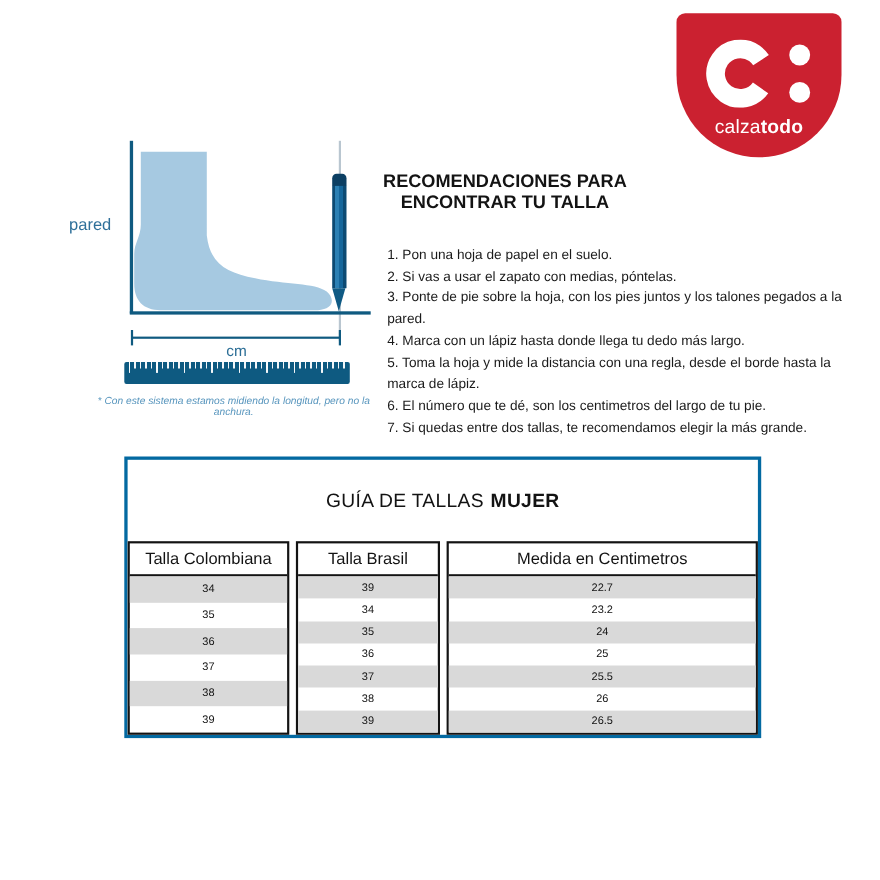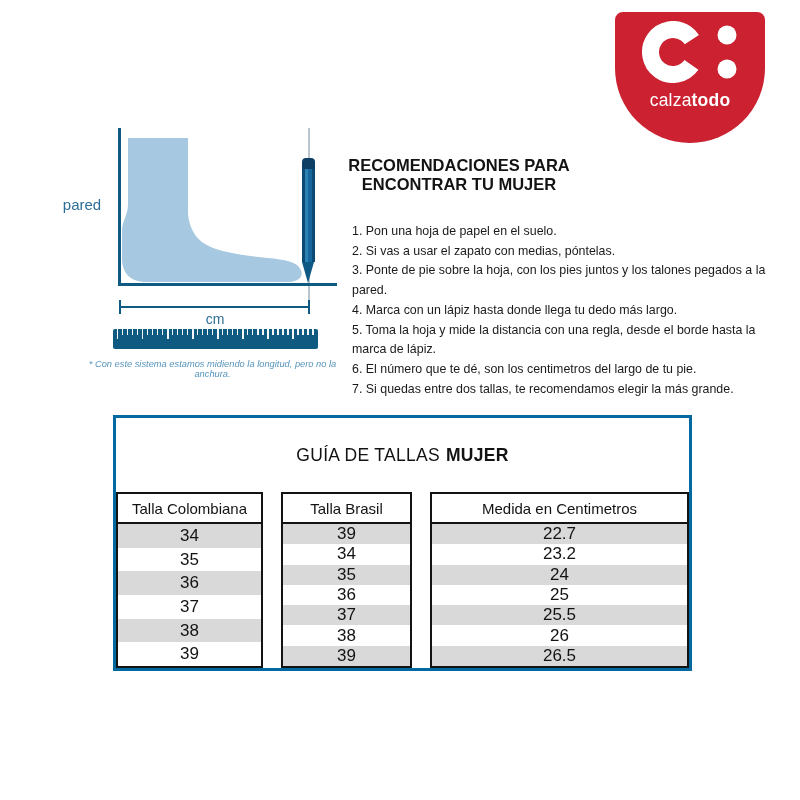--- a/index.html
+++ b/index.html
@@ -7,21 +7,21 @@
     position:relative; width:800px; height:800px; background:#ffffff;
     font-family:"Liberation Sans", sans-serif; overflow:hidden; color:#131313;
   }
   .abs { position:absolute; }
 
   
   .logo {
     left:615px; top:12px; width:150px; height:131px;
     background:#CB2130; border-radius:8px 8px 76px 76px;
     display:flex; flex-direction:column; align-items:center;
-    padding-top:9px; box-sizing:border-box;
+    padding-top:24px; box-sizing:border-box;
   }
   .cmark { width:98px; height:62px; display:block; }
   .cring { fill:none; stroke:#ffffff; stroke-width:17; }
   .cdot  { fill:#ffffff; }
   .wordmark { color:#ffffff; font-size:17.5px; margin-top:7px; letter-spacing:.2px; }
   .wordmark .bold { font-weight:700; }
 
   
   .wall   { left:118px; top:128px; width:3px;  height:157px; background:#0F5A80; }
   .floor  { left:118px; top:283px; width:219px; height:3px;  background:#0F5A80; }
@@ -53,26 +53,26 @@
   .steps p { margin:0; }
 
   
   .size-table { left:113px; top:415px; width:579px; height:256px;
     border:3px solid #0369a1; box-sizing:border-box; background:#fff;
     display:flex; flex-direction:column; }
   .tbl-title { height:74px; flex:0 0 auto; display:flex; align-items:center; justify-content:center;
     font-size:17.5px; letter-spacing:.3px; }
   .tbl-title .reg  { font-weight:400; margin-right:6px; }
   .tbl-title .bold { font-weight:700; }
-  .tbl-cols { flex:1; display:flex; gap:18px; }
+  .tbl-cols { flex:1; display:flex; gap:6px; }
   .col-block { border:2.5px solid #131313; box-sizing:border-box; display:flex; flex-direction:column; background:#fff; }
   .cb1 { width:147px; } .cb2 { width:131px; } .cb3 { flex:1; }
   .col-head { height:28px; flex:0 0 auto; border-bottom:2.5px solid #131313;
     display:flex; align-items:center; justify-content:center; font-size:15px; }
-  .cell { flex:1; display:flex; align-items:center; justify-content:center; font-size:17px; }
+  .cell { flex:1; display:flex; align-items:center; justify-content:center; font-size:10px; }
   .col-block > div:nth-child(even) { background:#D9D9D9; }
 </style>
 </head>
 <body>
 
 <div class="canvas">
 
   <div class="abs logo">
     <svg class="cmark" viewBox="0 0 96 62" aria-hidden="true">
       <circle class="cring" cx="31" cy="31" r="22.5" stroke-dasharray="113.9 27.5" transform="rotate(35 31 31)"></circle>
@@ -99,21 +99,21 @@
   <div class="abs mtick-r"></div>
   <div class="abs cm-label">cm</div>
   <div class="abs ruler">
     <div class="ruler-ticks-small"></div>
     <div class="ruler-ticks-long"></div>
   </div>
   <div class="abs footnote">* Con este sistema estamos midiendo la longitud, pero no la anchura.</div>
 
   <div class="abs rec-title">
     <div>RECOMENDACIONES PARA</div>
-    <div>ENCONTRAR TU MUJER</div>
+    <div>ENCONTRAR TU TALLA</div>
   </div>
   <div class="abs steps">
     <p>1. Pon una hoja de papel en el suelo.</p>
     <p>2. Si vas a usar el zapato con medias, póntelas.</p>
     <p>3. Ponte de pie sobre la hoja, con los pies juntos y los talones pegados a la pared.</p>
     <p>4. Marca con un lápiz hasta donde llega tu dedo más largo.</p>
     <p>5. Toma la hoja y mide la distancia con una regla, desde el borde hasta la marca de lápiz.</p>
     <p>6. El número que te dé, son los centimetros del largo de tu pie.</p>
     <p>7. Si quedas entre dos tallas, te recomendamos elegir la más grande.</p>
   </div>

